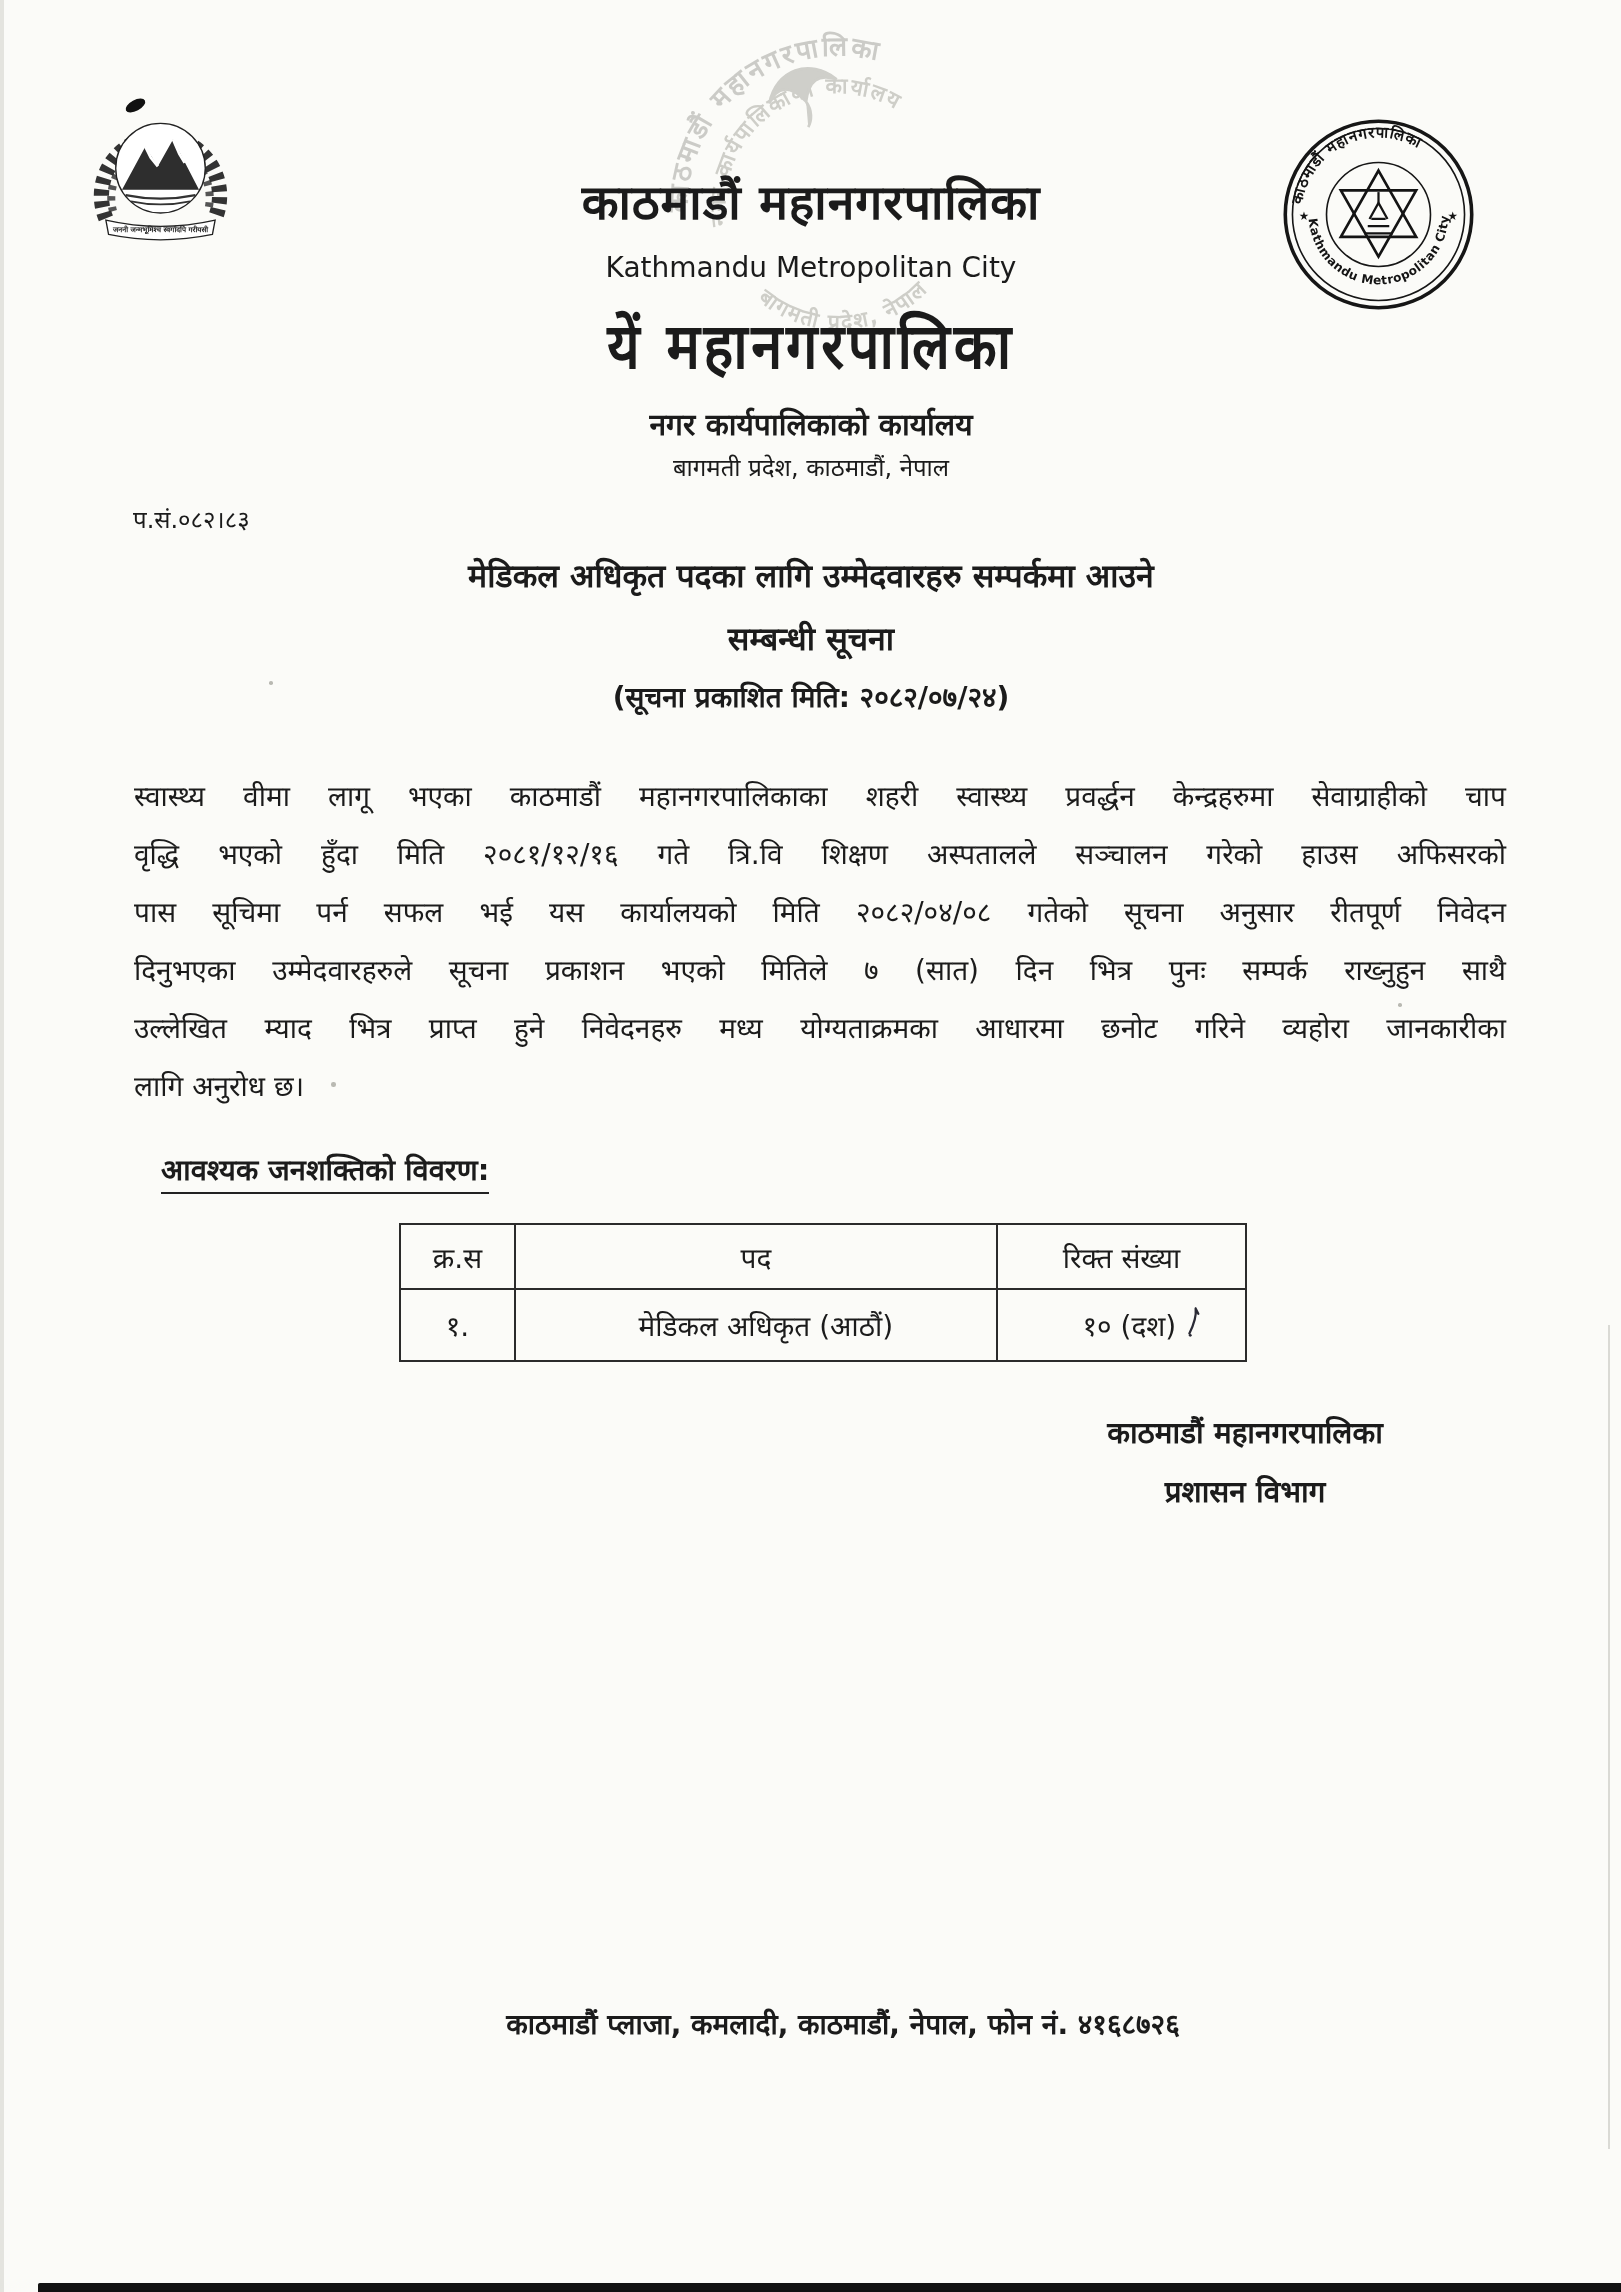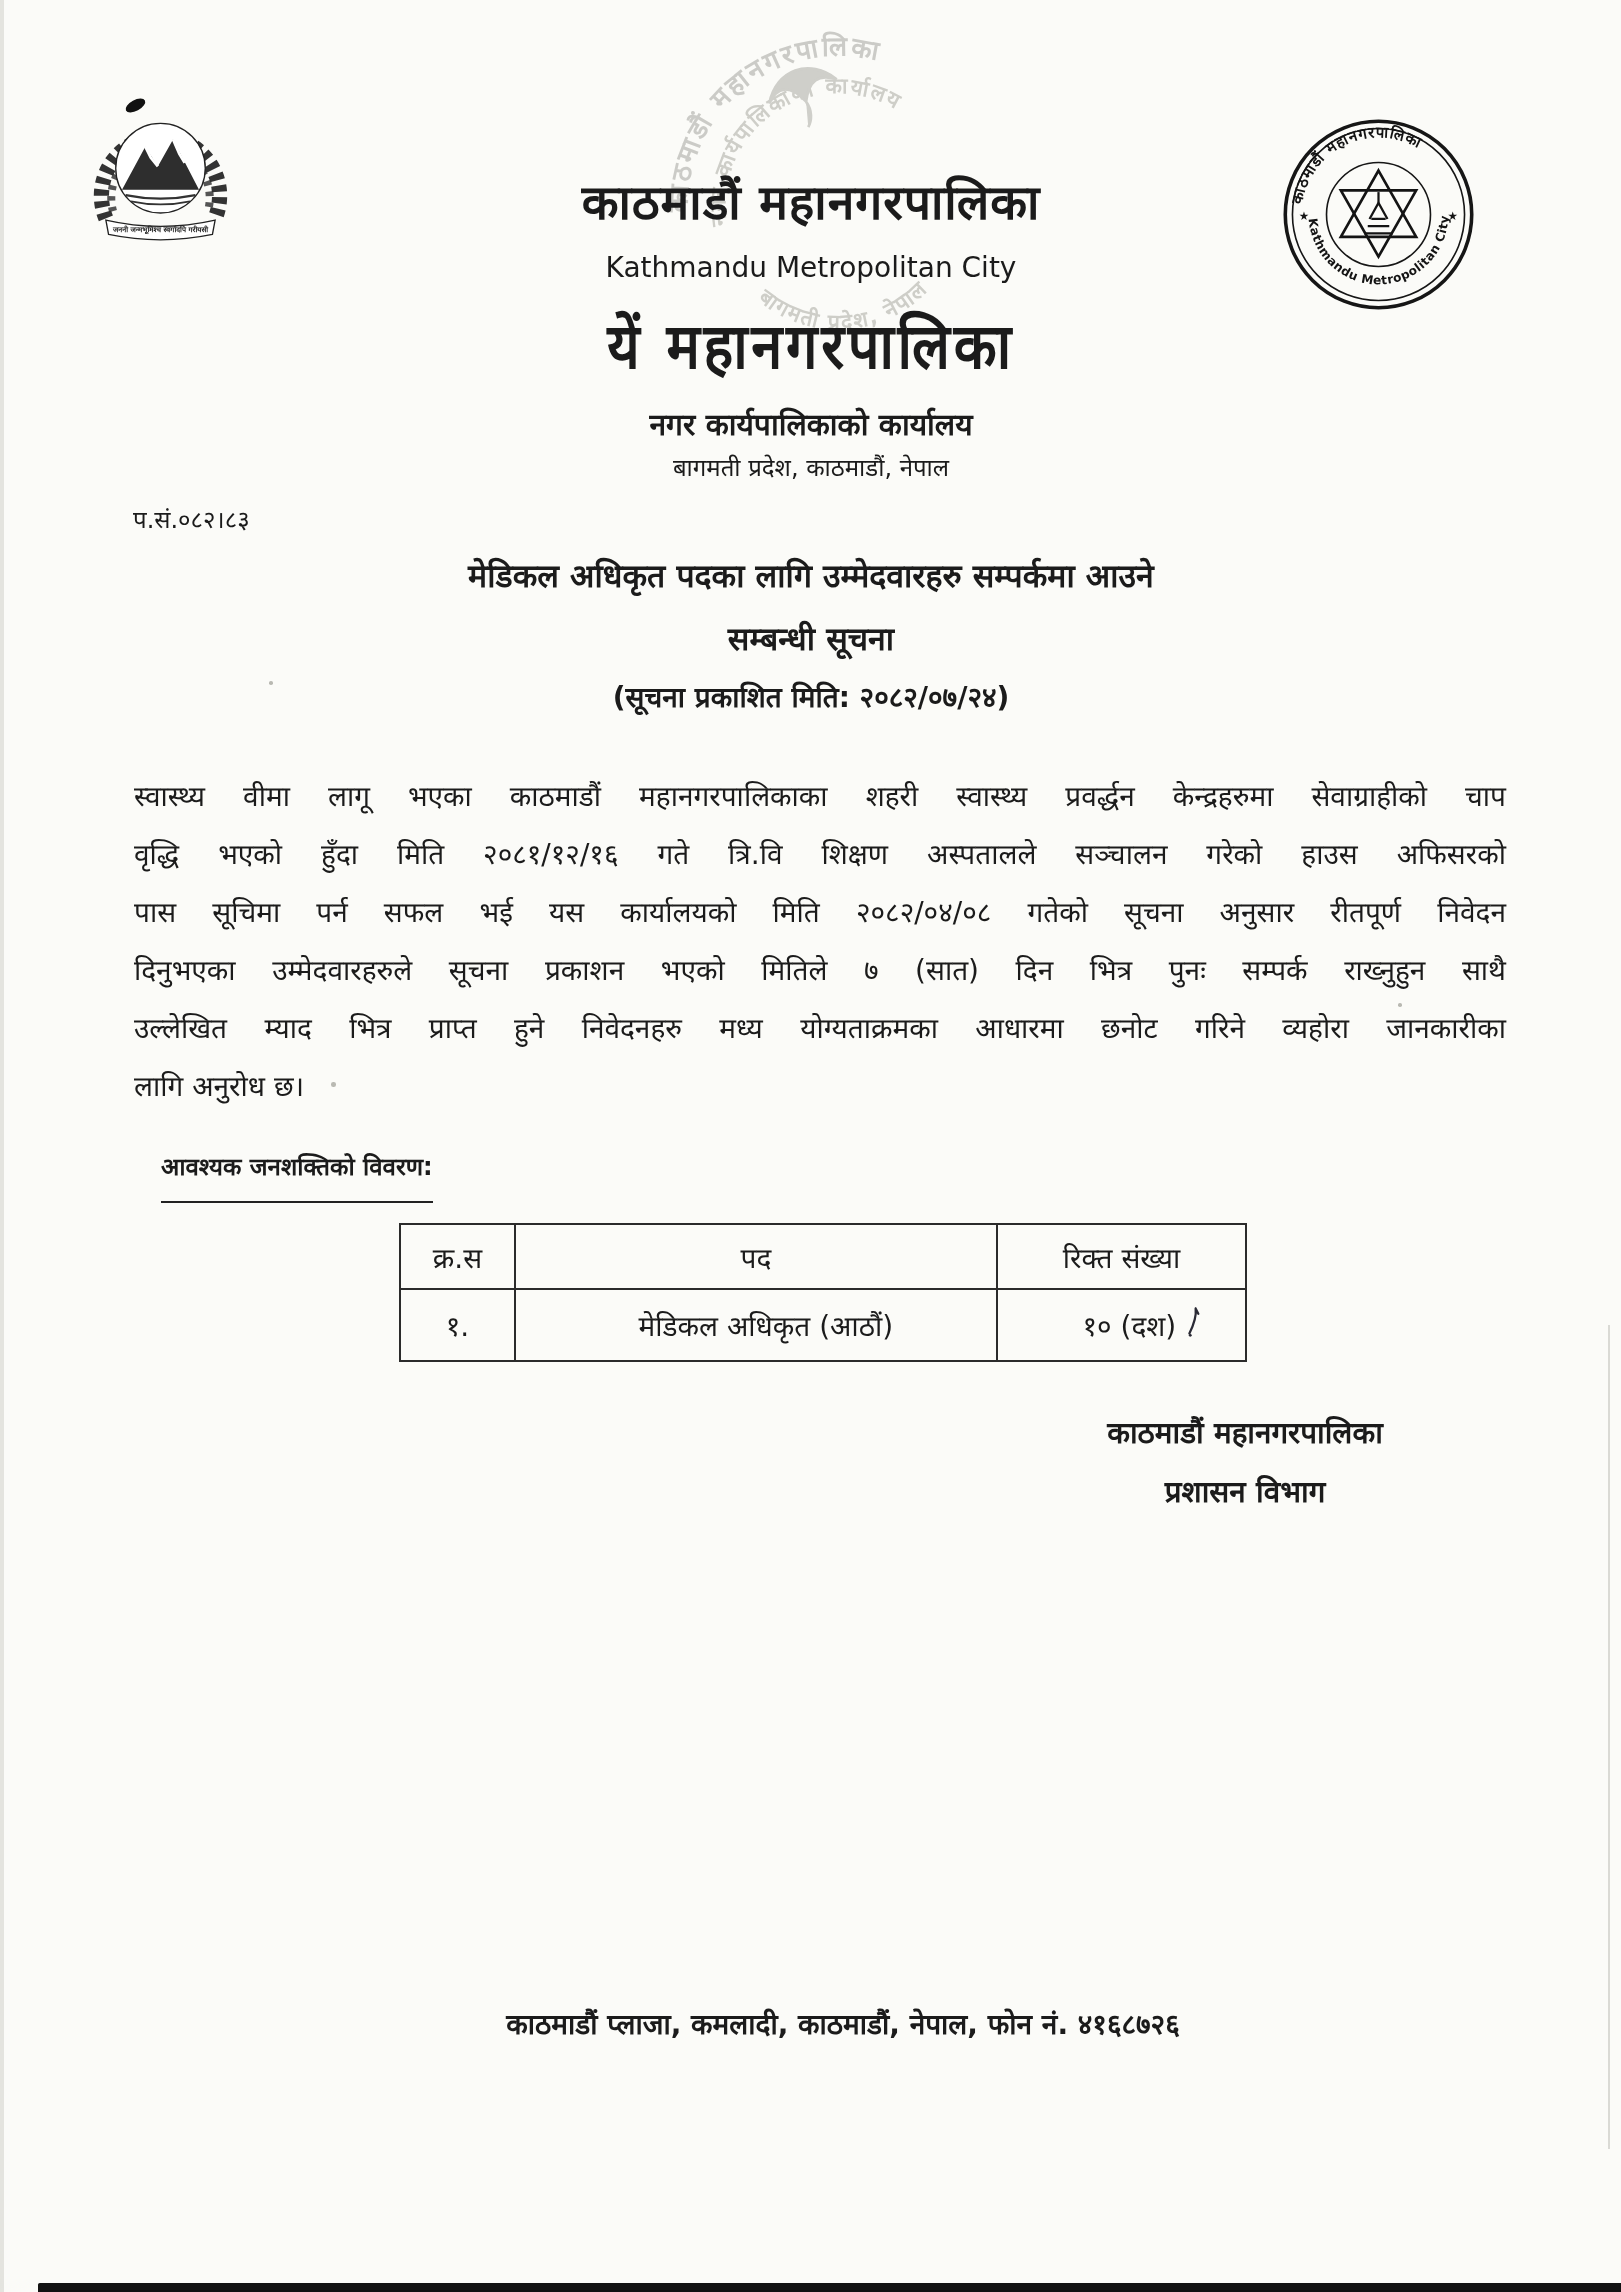--- a/index.html
+++ b/index.html
@@ -37,22 +37,22 @@
   
   .body-block { left: 134px; top: 768px; width: 1372px; }
   .body-line {
     font-size: 28px; line-height: 58px; height: 58px;
     text-align: justify; text-align-last: justify;
     white-space: nowrap;
   }
   .body-line.last { text-align-last: left; white-space: normal; }
 
   .table-heading {
-    left: 161px; top: 1149px; font-size: 24px; font-weight: 600;
-    border-bottom: 2.7px solid #222; padding-bottom: 19px;
+    left: 161px; top: 1149px; font-size: 29px; font-weight: 600;
+    border-bottom: 2.7px solid #222; padding-bottom: 4px;
   }
 
   
   .vac-table {
     position: absolute; left: 399px; top: 1223px;
     border-collapse: collapse; font-size: 28px;
     table-layout: fixed; width: 845px;
   }
   .vac-table td, .vac-table th {
     border: 2.2px solid #2b2b2b;

